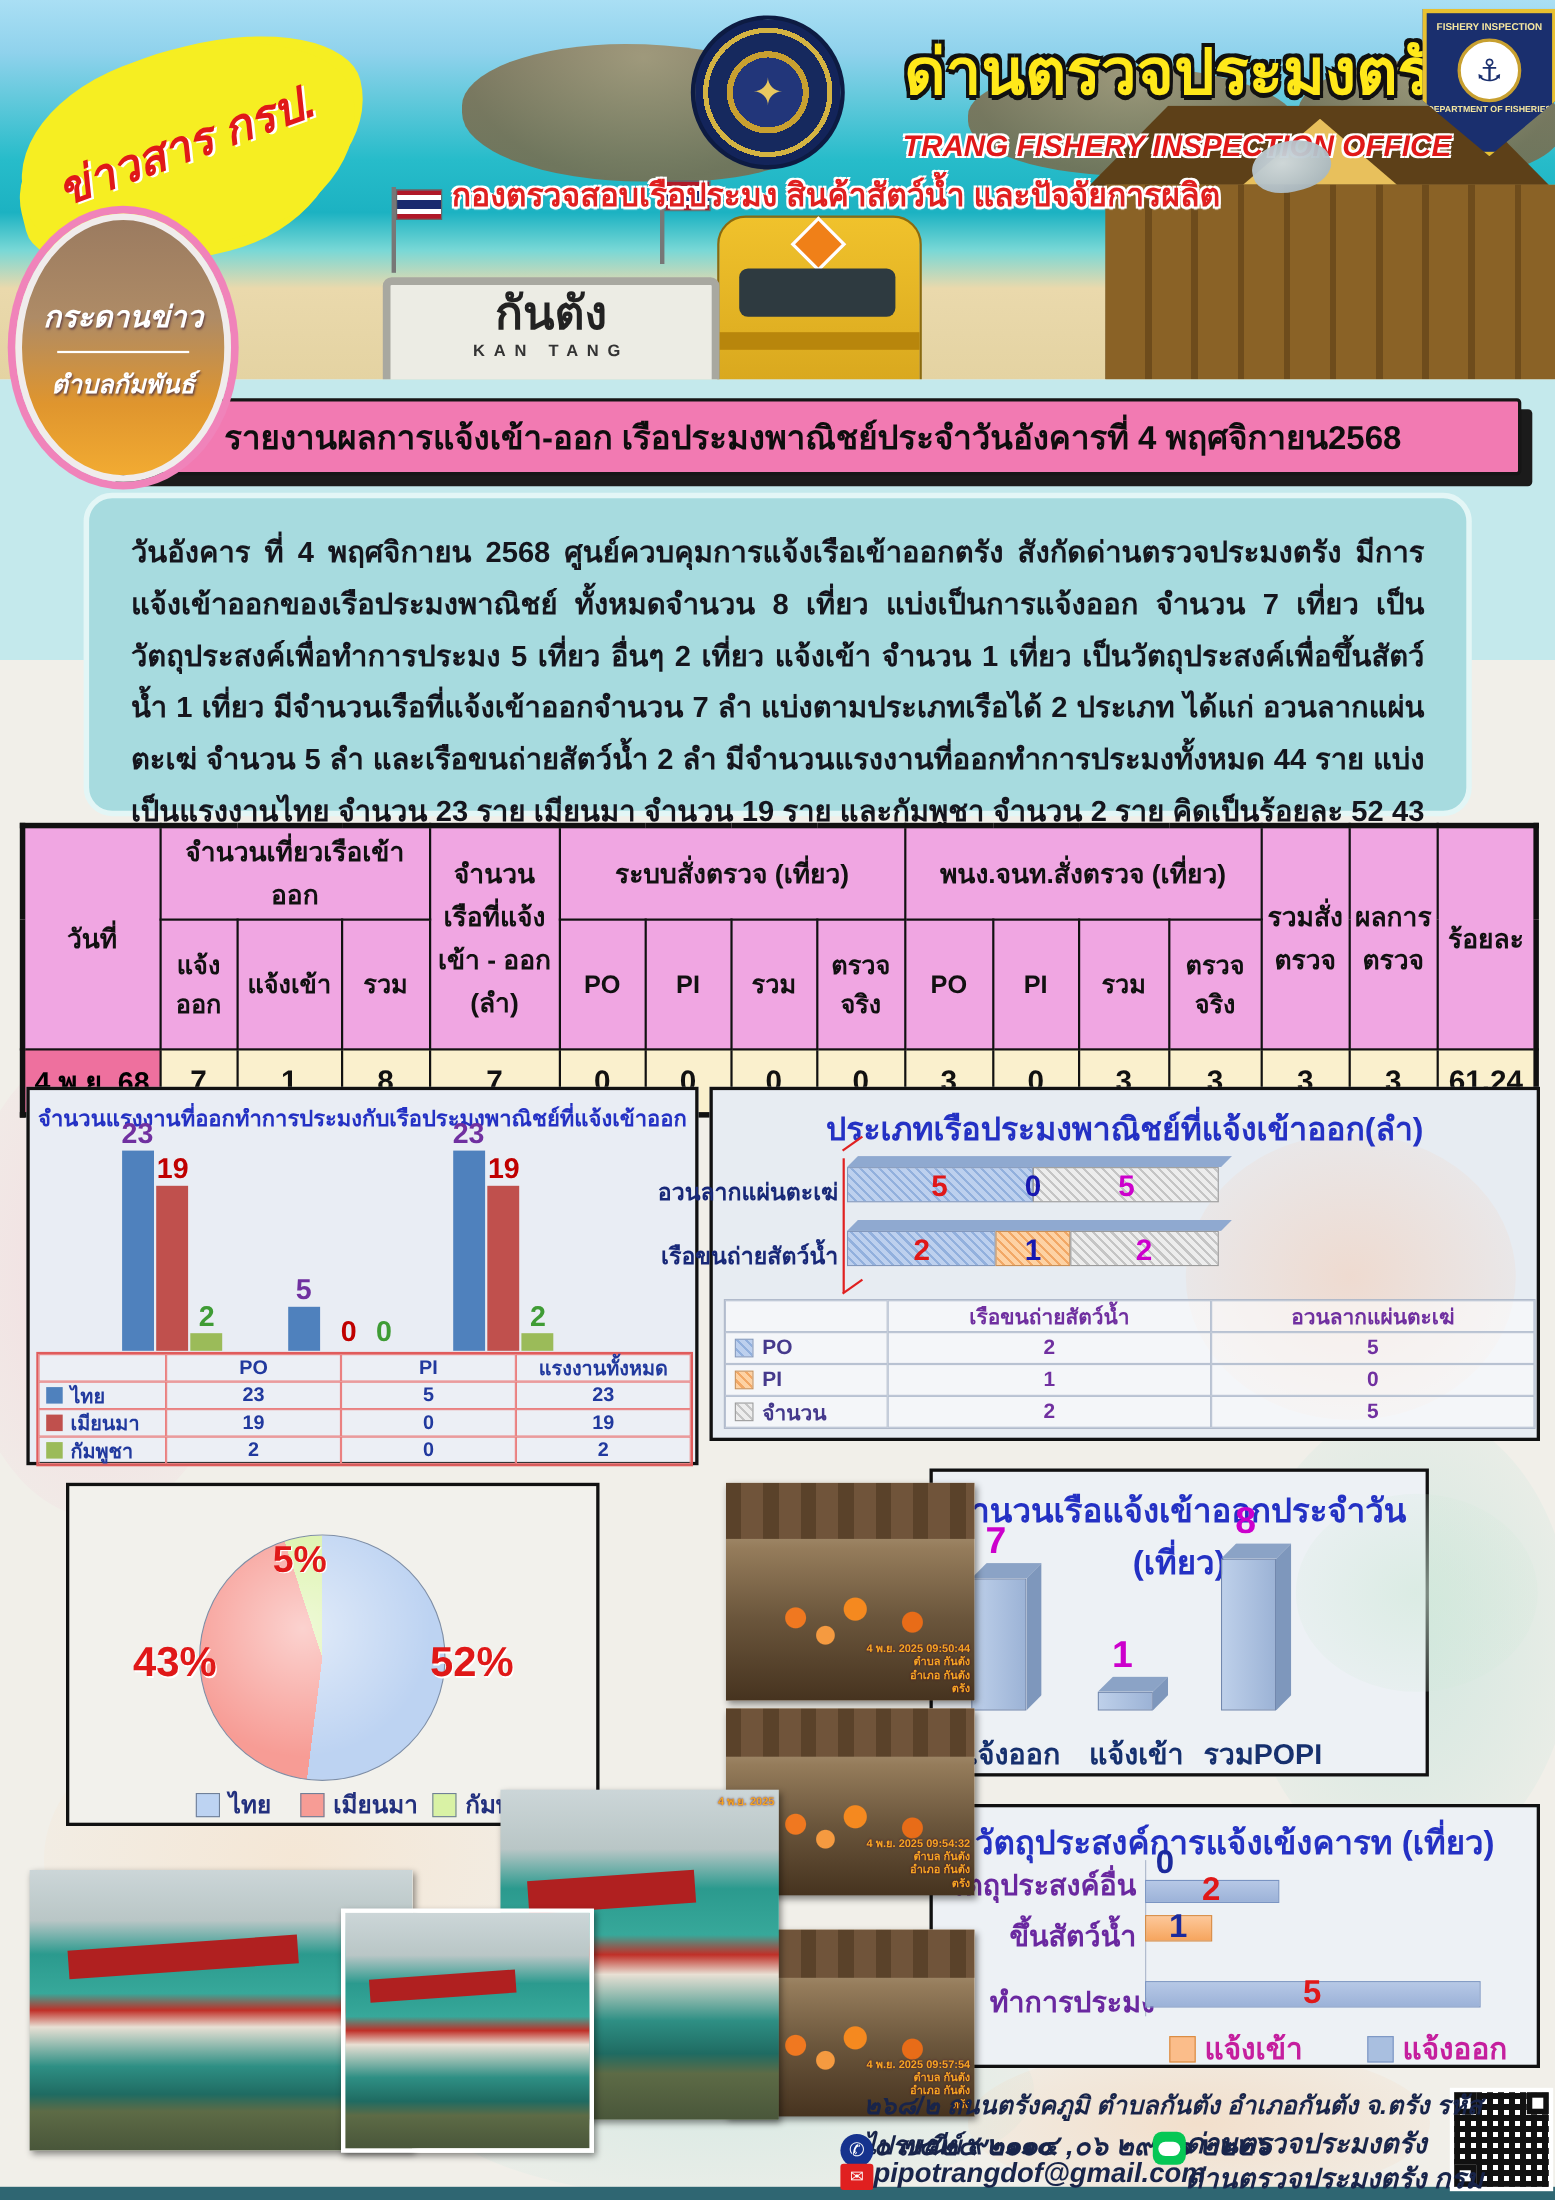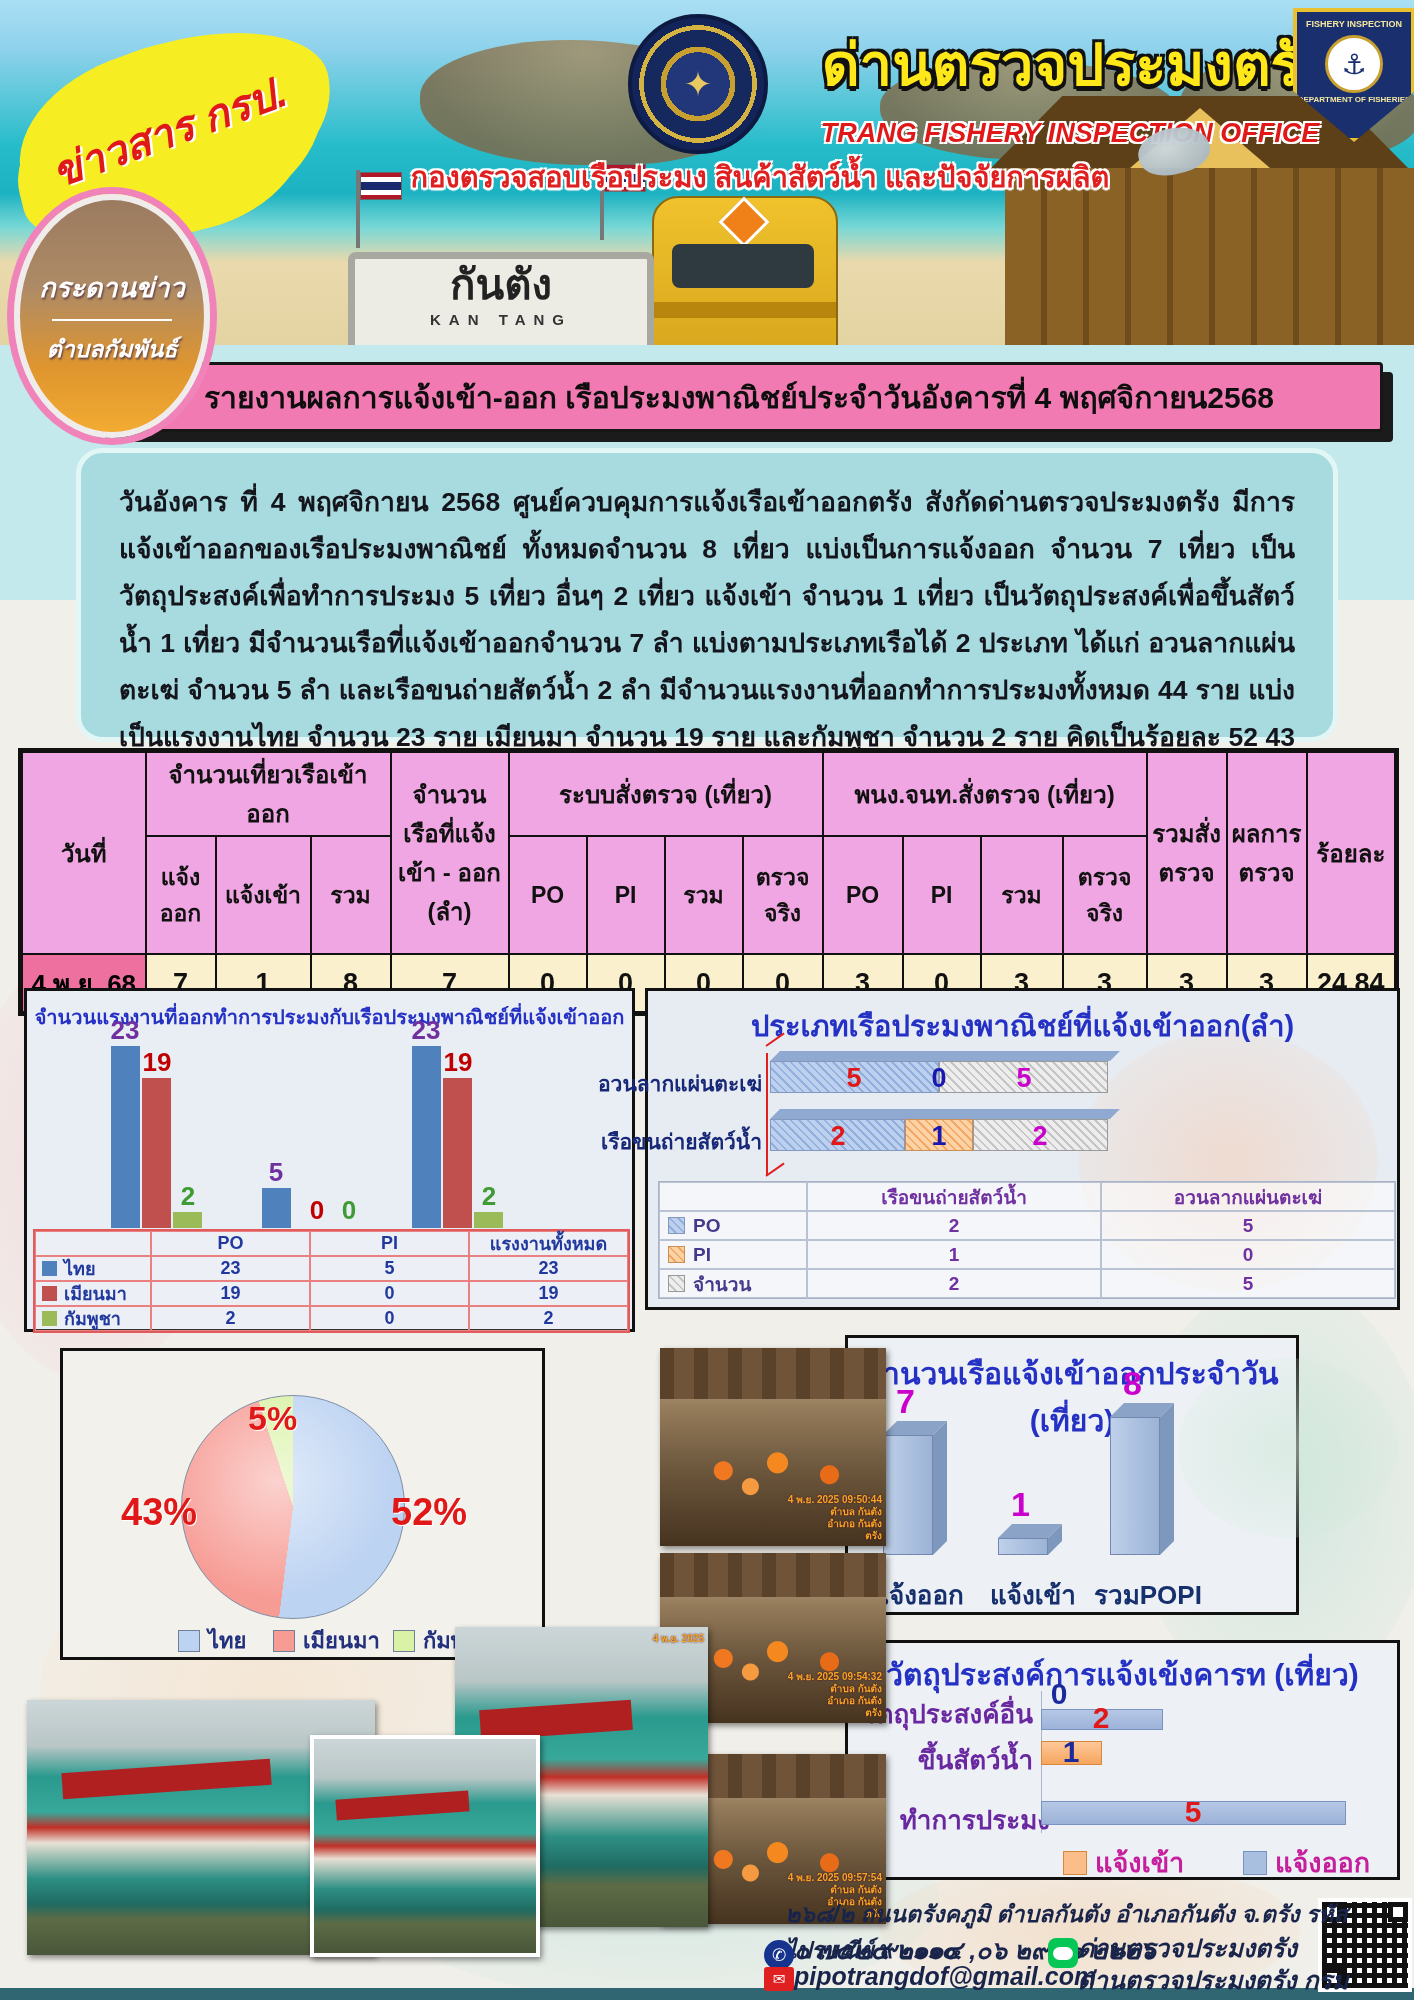--- a/index.html
+++ b/index.html
@@ -262,21 +262,21 @@
       <td class="val">0</td>
       <td class="val">0</td>
       <td class="val">0</td>
       <td class="val">0</td>
       <td class="val">3</td>
       <td class="val">0</td>
       <td class="val">3</td>
       <td class="val">3</td>
       <td class="val">3</td>
       <td class="val">3</td>
-      <td class="val">24.84</td>
+      <td class="val">61.24</td>
     </tr>
   </tbody>
     </table>
 
   <div class="chartbox" style="left:24px;top:988px;width:611px;height:344px;">
     <div class="ctitle" style="top:10px;font-size:20px;">จำนวนแรงงานที่ออกทำการประมงกับเรือประมงพาณิชย์ที่แจ้งเข้าออก</div>
 
     <div class="vbar" style="left:84px;top:55px;width:29px;height:182px;background:#4f81bd;"></div>
     <div class="vbar" style="left:115px;top:87px;width:29px;height:150px;background:#c0504d;"></div>
     <div class="vbar" style="left:146px;top:221px;width:29px;height:16px;background:#9bbb59;"></div>

